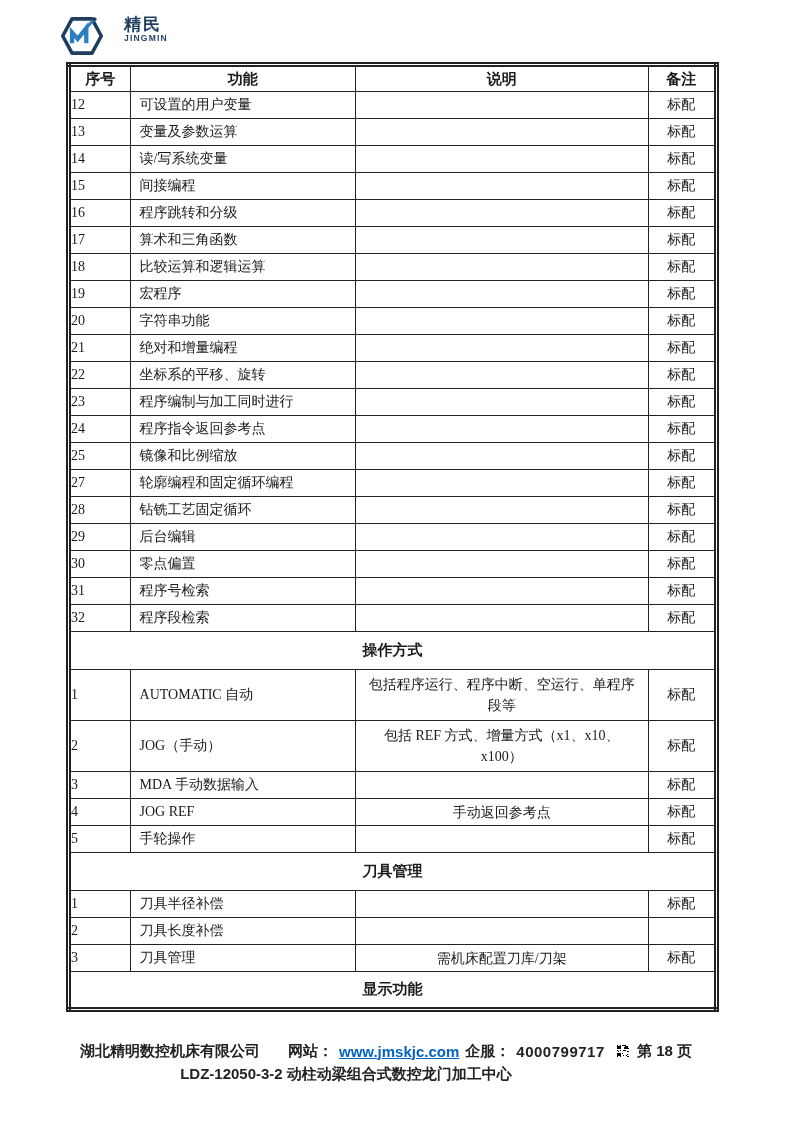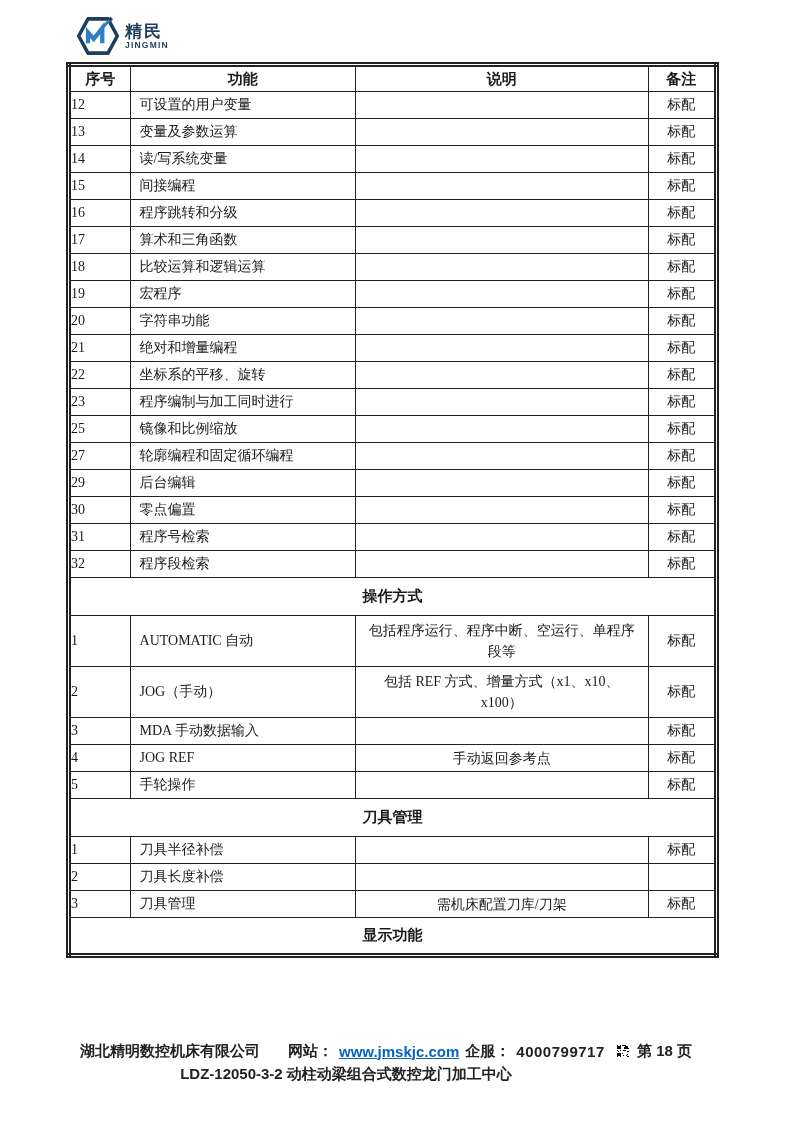--- a/index.html
+++ b/index.html
@@ -1,21 +1,21 @@
 <!DOCTYPE html>
 <html><head>
 <meta charset="utf-8">
 <style>
   * { box-sizing: border-box; margin: 0; padding: 0; }
   html, body { background: #ffffff; }
   body { width: 800px; height: 1131px; position: relative; overflow: hidden;
          font-family: "Liberation Serif", "DejaVu Serif", serif; color: #1a1a1a; }
 
   
-  .logo { position: absolute; top: 16px; left: 76px; display: flex; align-items: center; gap: 5px; }
+  .logo { position: absolute; top: 16px; left: 60px; display: flex; align-items: flex-start; gap: 20px; }
   .logo-mark { width: 44px; height: 40px; }
   .brand-text { display: flex; flex-direction: column; line-height: 1; }
   .brand-cn { font-family: "Liberation Sans", sans-serif; font-weight: 700; font-size: 17px;
               color: #1f3d5f; letter-spacing: 2px; }
   .brand-en { font-family: "Liberation Sans", sans-serif; font-weight: 700; font-size: 8.5px;
               color: #1f3d5f; letter-spacing: 1.2px; margin-top: 1px; }
 
   
   .spec-table { position: absolute; top: 62px; left: 66px; width: 653px;
                 border-collapse: collapse; border: 5px double #222; font-size: 14px; }
@@ -139,28 +139,40 @@
         <td class="desc"></td>
         <td class="remark">标配</td>
       </tr>
       <tr>
         <td class="no">23</td>
         <td class="func">程序编制与加工同时进行</td>
         <td class="desc"></td>
         <td class="remark">标配</td>
       </tr>
       <tr>
+        <td class="no">24</td>
+        <td class="func">程序指令返回参考点</td>
+        <td class="desc"></td>
+        <td class="remark">标配</td>
+      </tr>
+      <tr>
         <td class="no">25</td>
         <td class="func">镜像和比例缩放</td>
         <td class="desc"></td>
         <td class="remark">标配</td>
       </tr>
       <tr>
         <td class="no">27</td>
         <td class="func">轮廓编程和固定循环编程</td>
+        <td class="desc"></td>
+        <td class="remark">标配</td>
+      </tr>
+      <tr>
+        <td class="no">28</td>
+        <td class="func">钻铣工艺固定循环</td>
         <td class="desc"></td>
         <td class="remark">标配</td>
       </tr>
       <tr>
         <td class="no">29</td>
         <td class="func">后台编辑</td>
         <td class="desc"></td>
         <td class="remark">标配</td>
       </tr>
       <tr>

